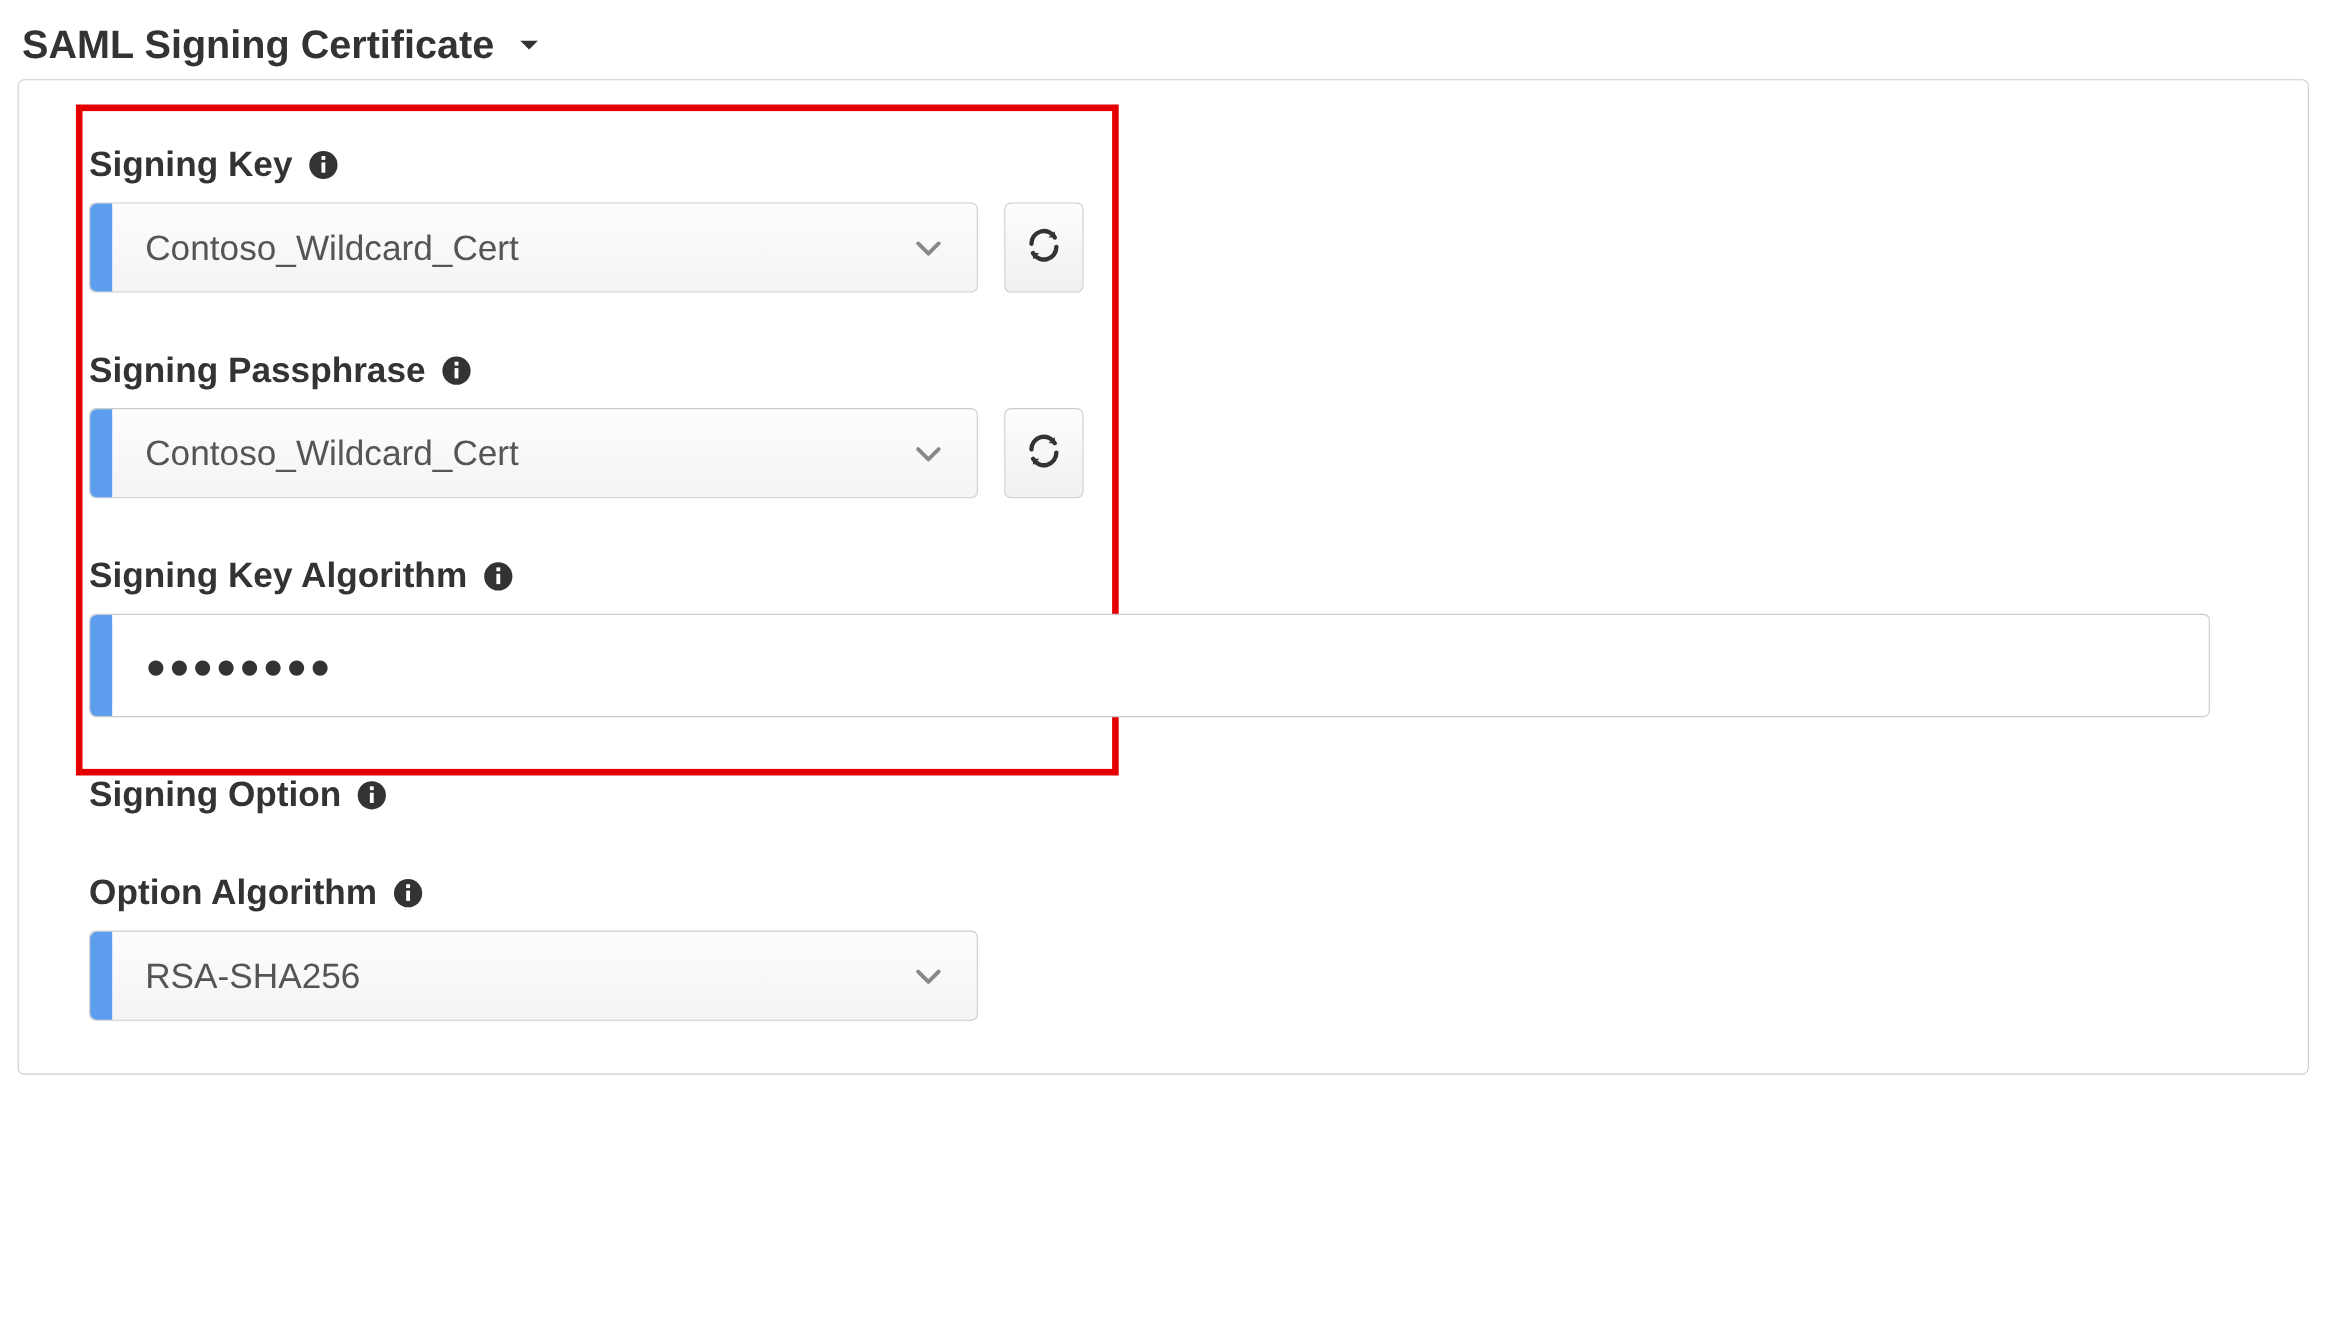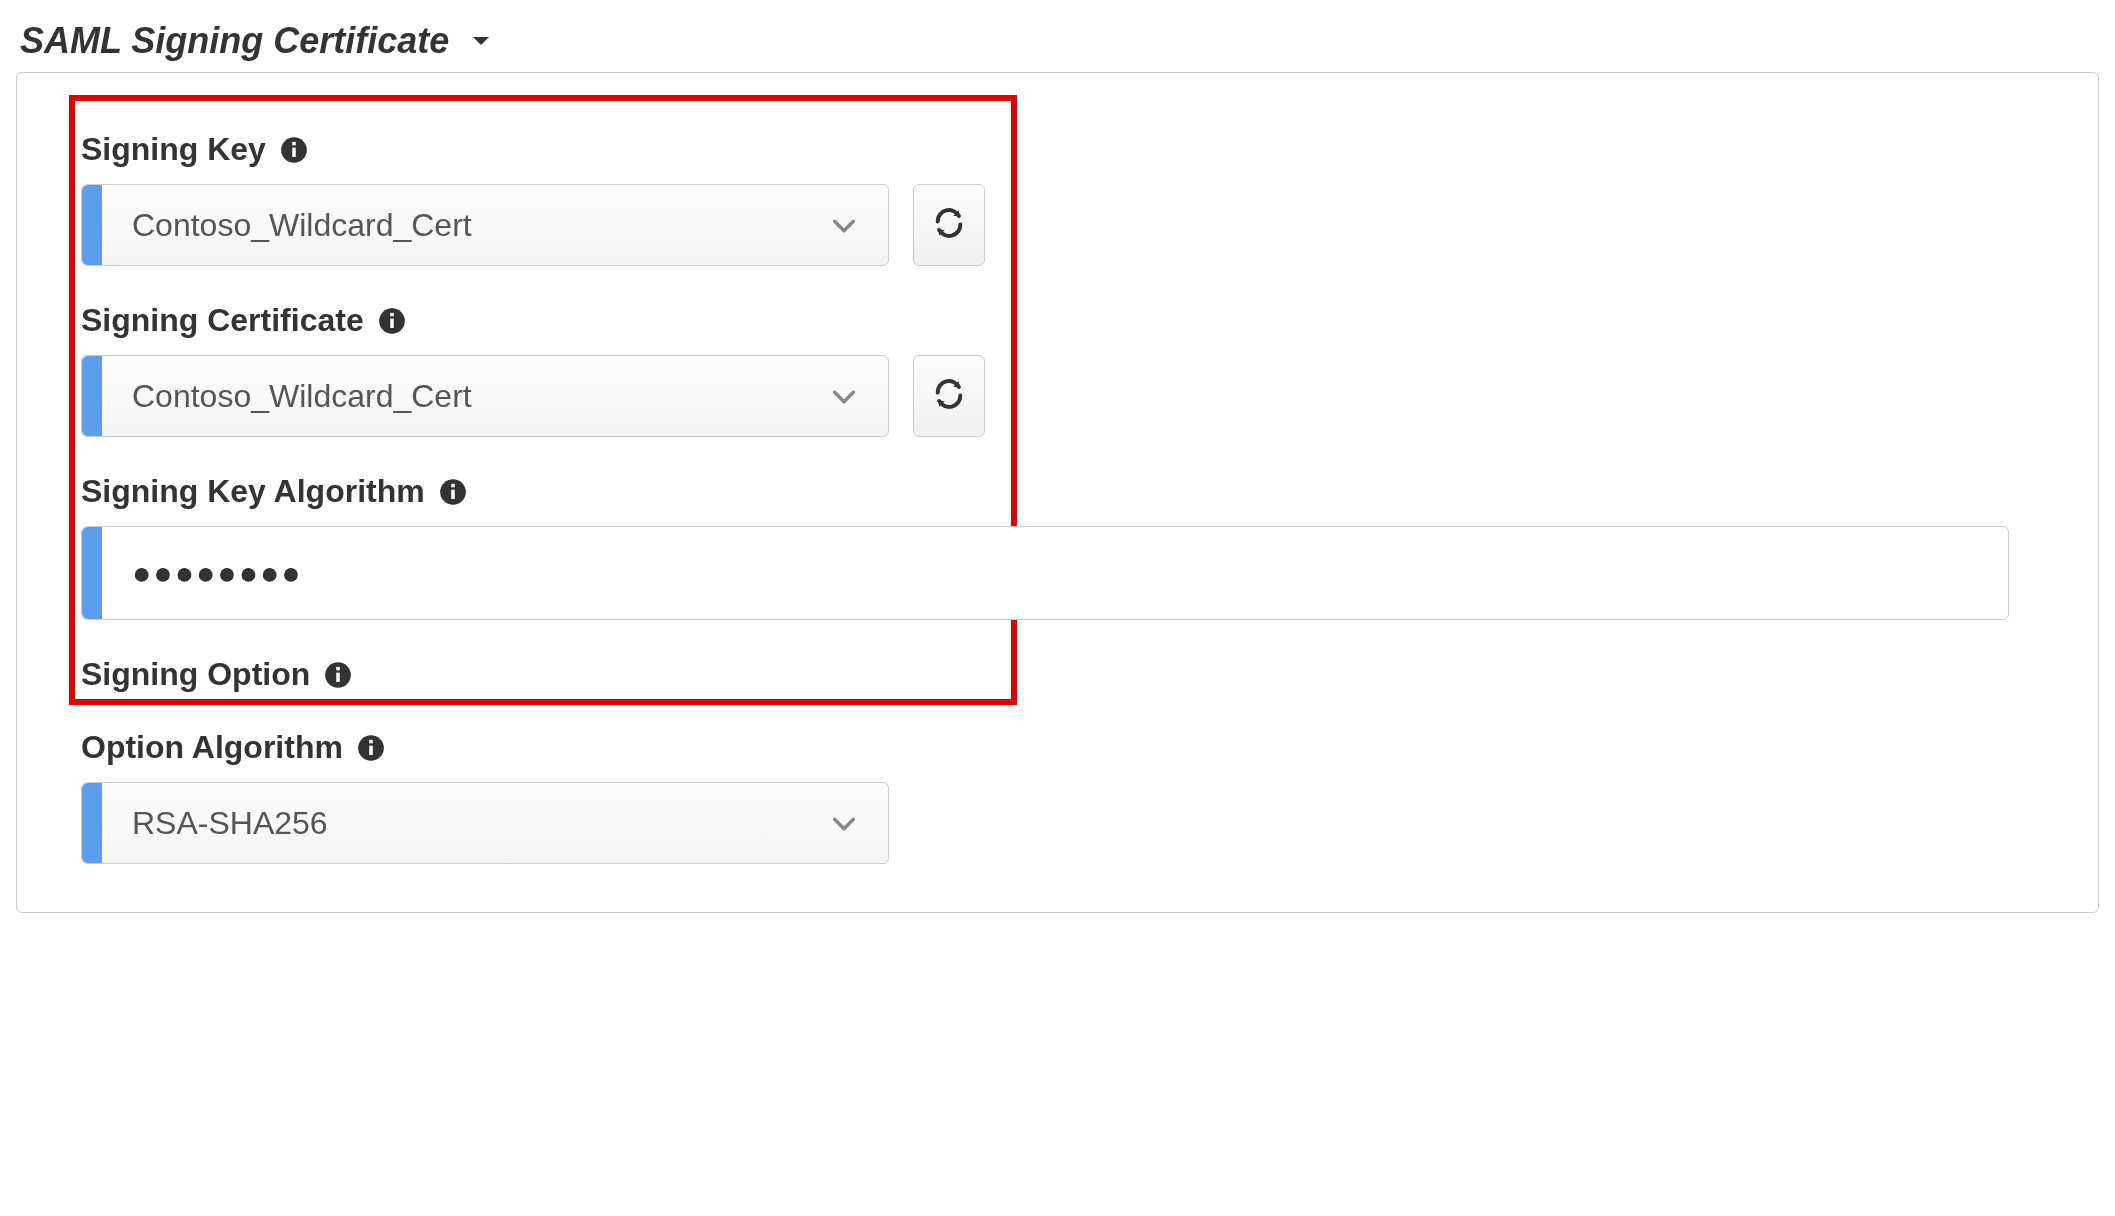--- a/index.html
+++ b/index.html
@@ -1,22 +1,22 @@
 <!DOCTYPE html>
 <html><head>
   <meta charset="utf-8">
   <style>
     * { box-sizing: border-box; margin: 0; padding: 0; }
     html, body { width: 2115px; height: 1216px; background: #fff; font-family: "Helvetica Neue", Helvetica, Arial, sans-serif; color: #333; }
     .wrap { padding: 20px 16px 30px 16px; }
-    .panel-title { font-size: 36px; font-weight: 700; color: #333; display: flex; align-items: flex-end; gap: 20px; padding-left: 4px; font-style: italic; }
+    .panel-title { font-size: 36px; font-weight: 700; color: #333; display: flex; align-items: flex-end; gap: 20px; padding-left: 4px; }
     .panel-title .caret-icon svg { width: 24px; height: 24px; }
     .panel-box { margin-top: 10px; border: 1px solid #ccc; border-radius: 6px; padding: 58px 52px 48px 64px; }
     .highlight-box { position: absolute; left: -12px; top: -36px; width: 948px; height: 610px; border: 6px solid #e40000; pointer-events: none; }
-    .fields { position: relative; display: flex; flex-direction: column; gap: 36px; }
+    .fields { position: relative; display: flex; flex-direction: column; gap: 52px; }
     .field { display: flex; flex-direction: column; gap: 16px; }
     .field-label { font-size: 32px; font-weight: 700; color: #333; display: flex; align-items: center; gap: 14px; }
     .info-icon { display: inline-flex; width: 28px; height: 28px; }
     .info-icon svg { width: 28px; height: 28px; }
     .row { display: flex; align-items: stretch; gap: 24px; }
     .select { position: relative; width: 922px; height: 82px; border: 1px solid #ccc; border-radius: 6px; background: linear-gradient(#fdfdfd 0%, #f4f4f4 100%); display: flex; align-items: center; padding: 0 58px 0 50px; font-size: 32px; color: #555; cursor: pointer; }
     .select .blue-bar { position: absolute; left: 0; top: 0; width: 20px; height: 100%; background: #5c9ded; border-top-left-radius: 6px; border-bottom-left-radius: 6px; }
     .select .chevron-down { position: absolute; right: 30px; top: 50%; transform: translateY(-50%); width: 28px; height: 28px; }
     .select .chevron-down svg { width: 28px; height: 28px; }
     .select.full { width: 808px; }
@@ -71,21 +71,21 @@
                   <path d="M20 13 A8 8 0 0 1 5 17" stroke="#333" stroke-width="2.8" fill="none" stroke-linecap="round"></path>
                   <path d="M5 21 L5 17 L9 17 Z" fill="#333"></path>
                 </svg>
             </span>
           </div>
         </div>
       </div>
 
       <div class="field">
         <div class="field-label">
-          <span>Signing Certificate</span>
+          <span>Signing Passphrase</span>
           <span class="info-icon">
             <svg viewBox="0 0 24 24">
                 <circle cx="12" cy="12" r="11" fill="#333"></circle>
                 <rect x="10.5" y="10" width="3" height="8" fill="#fff"></rect>
                 <rect x="10.5" y="5" width="3" height="3" fill="#fff"></rect>
               </svg>
           </span>
         </div>
         <div class="row">
           <div class="select full">

